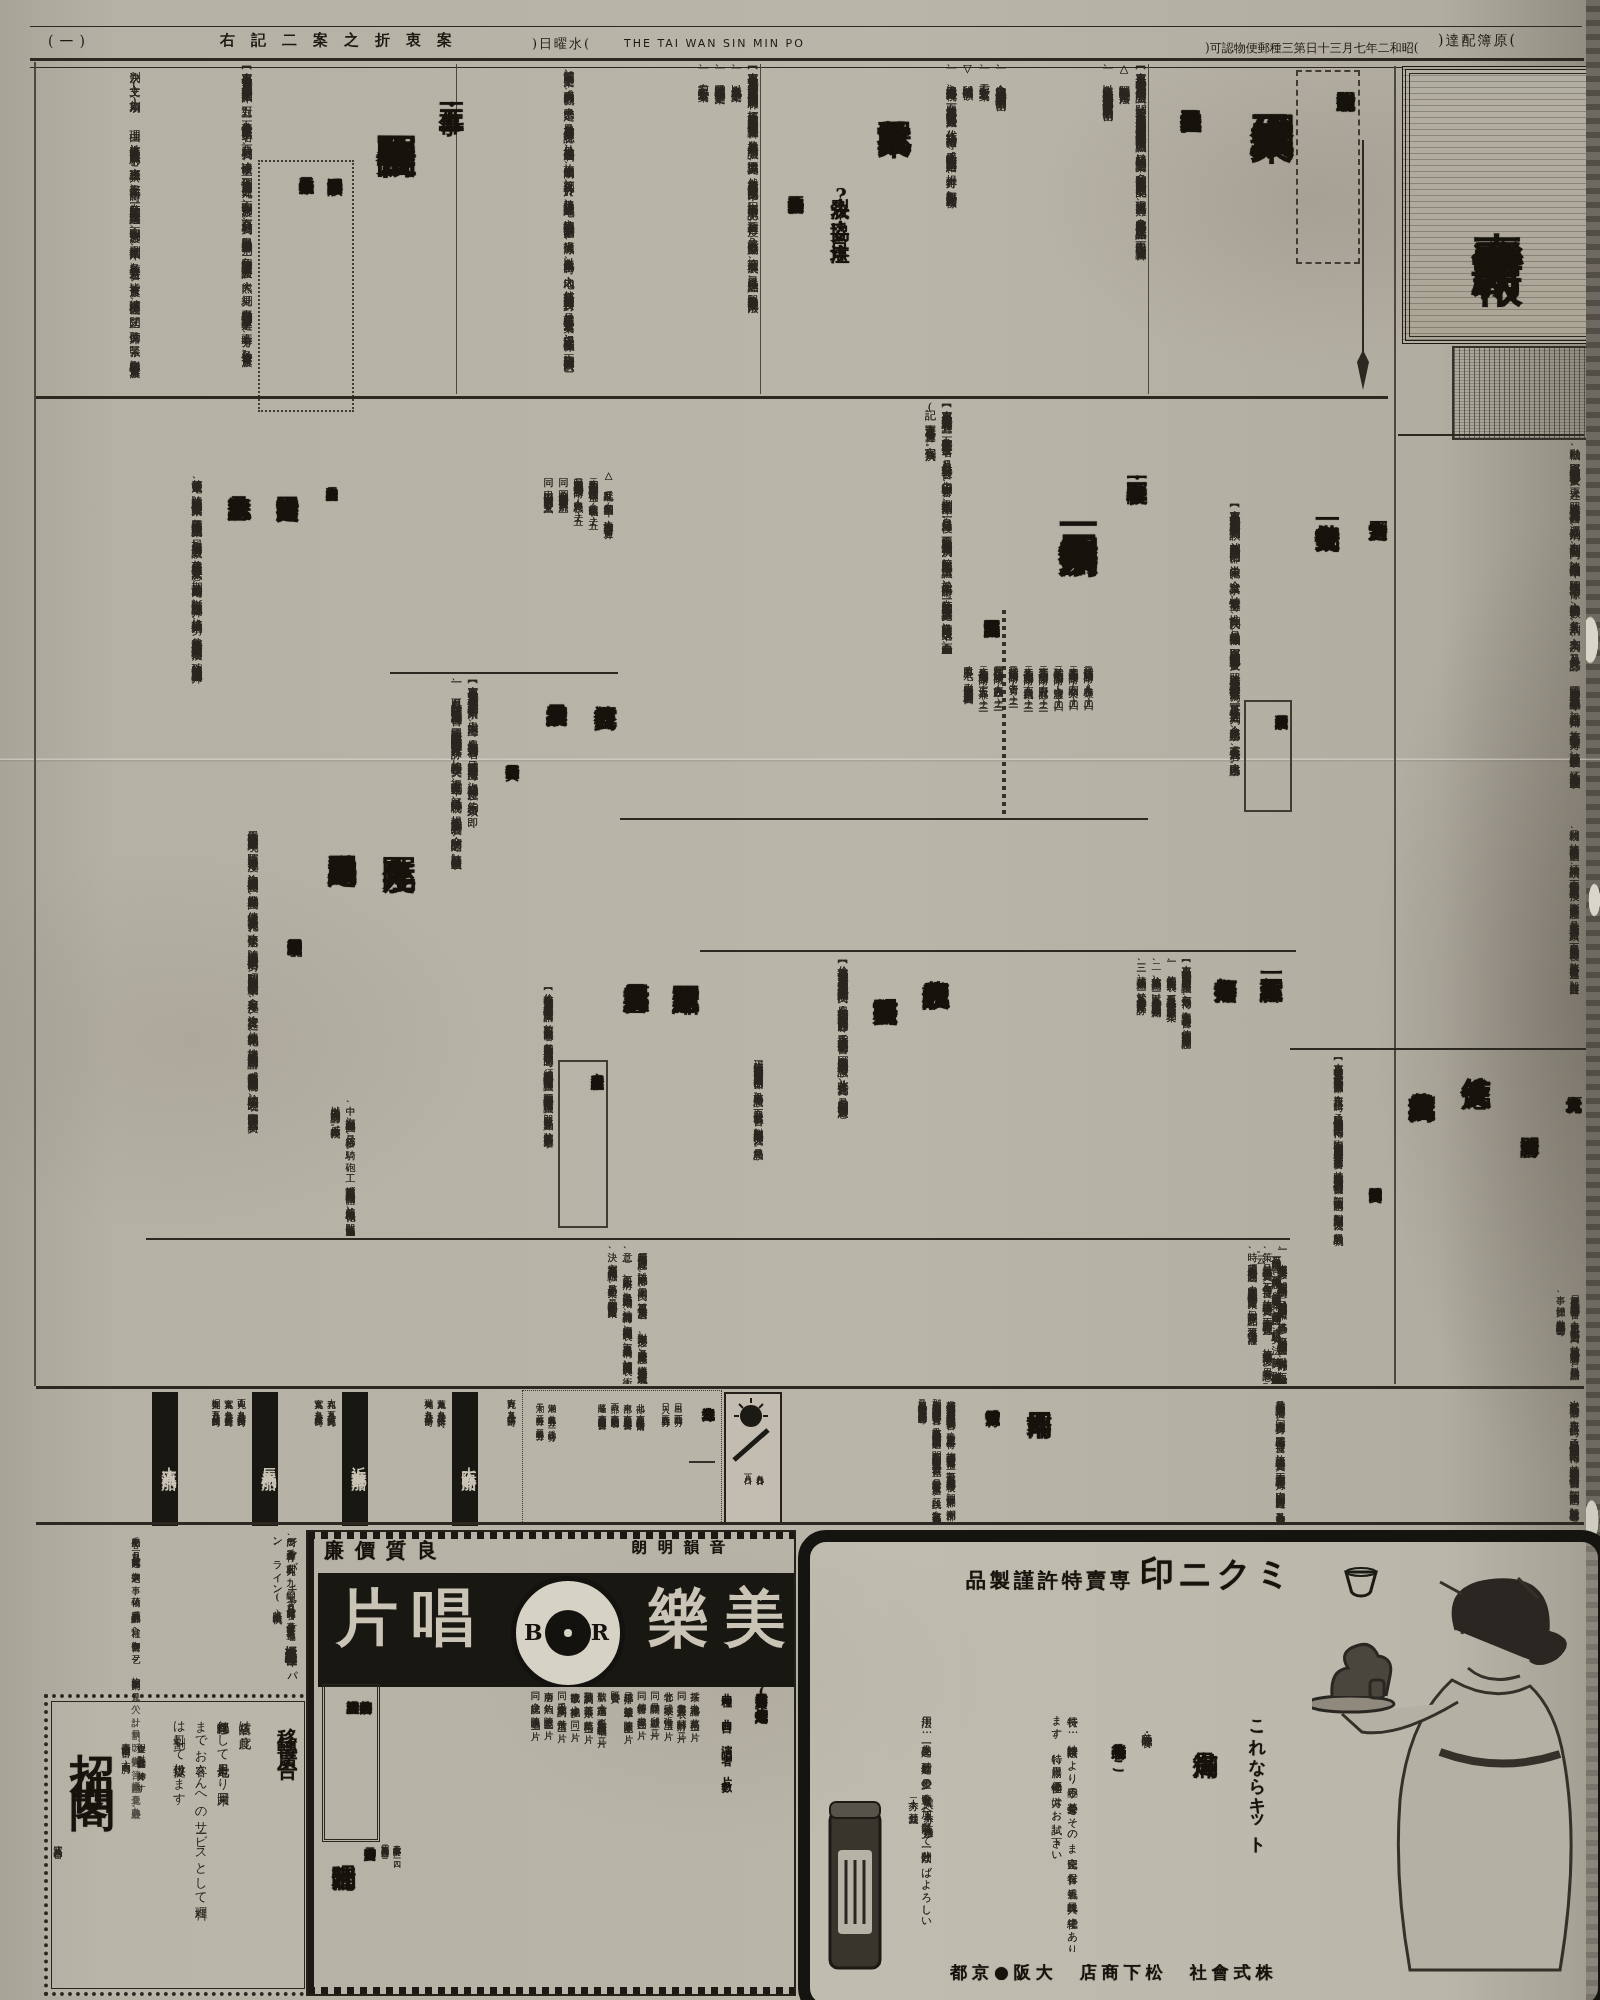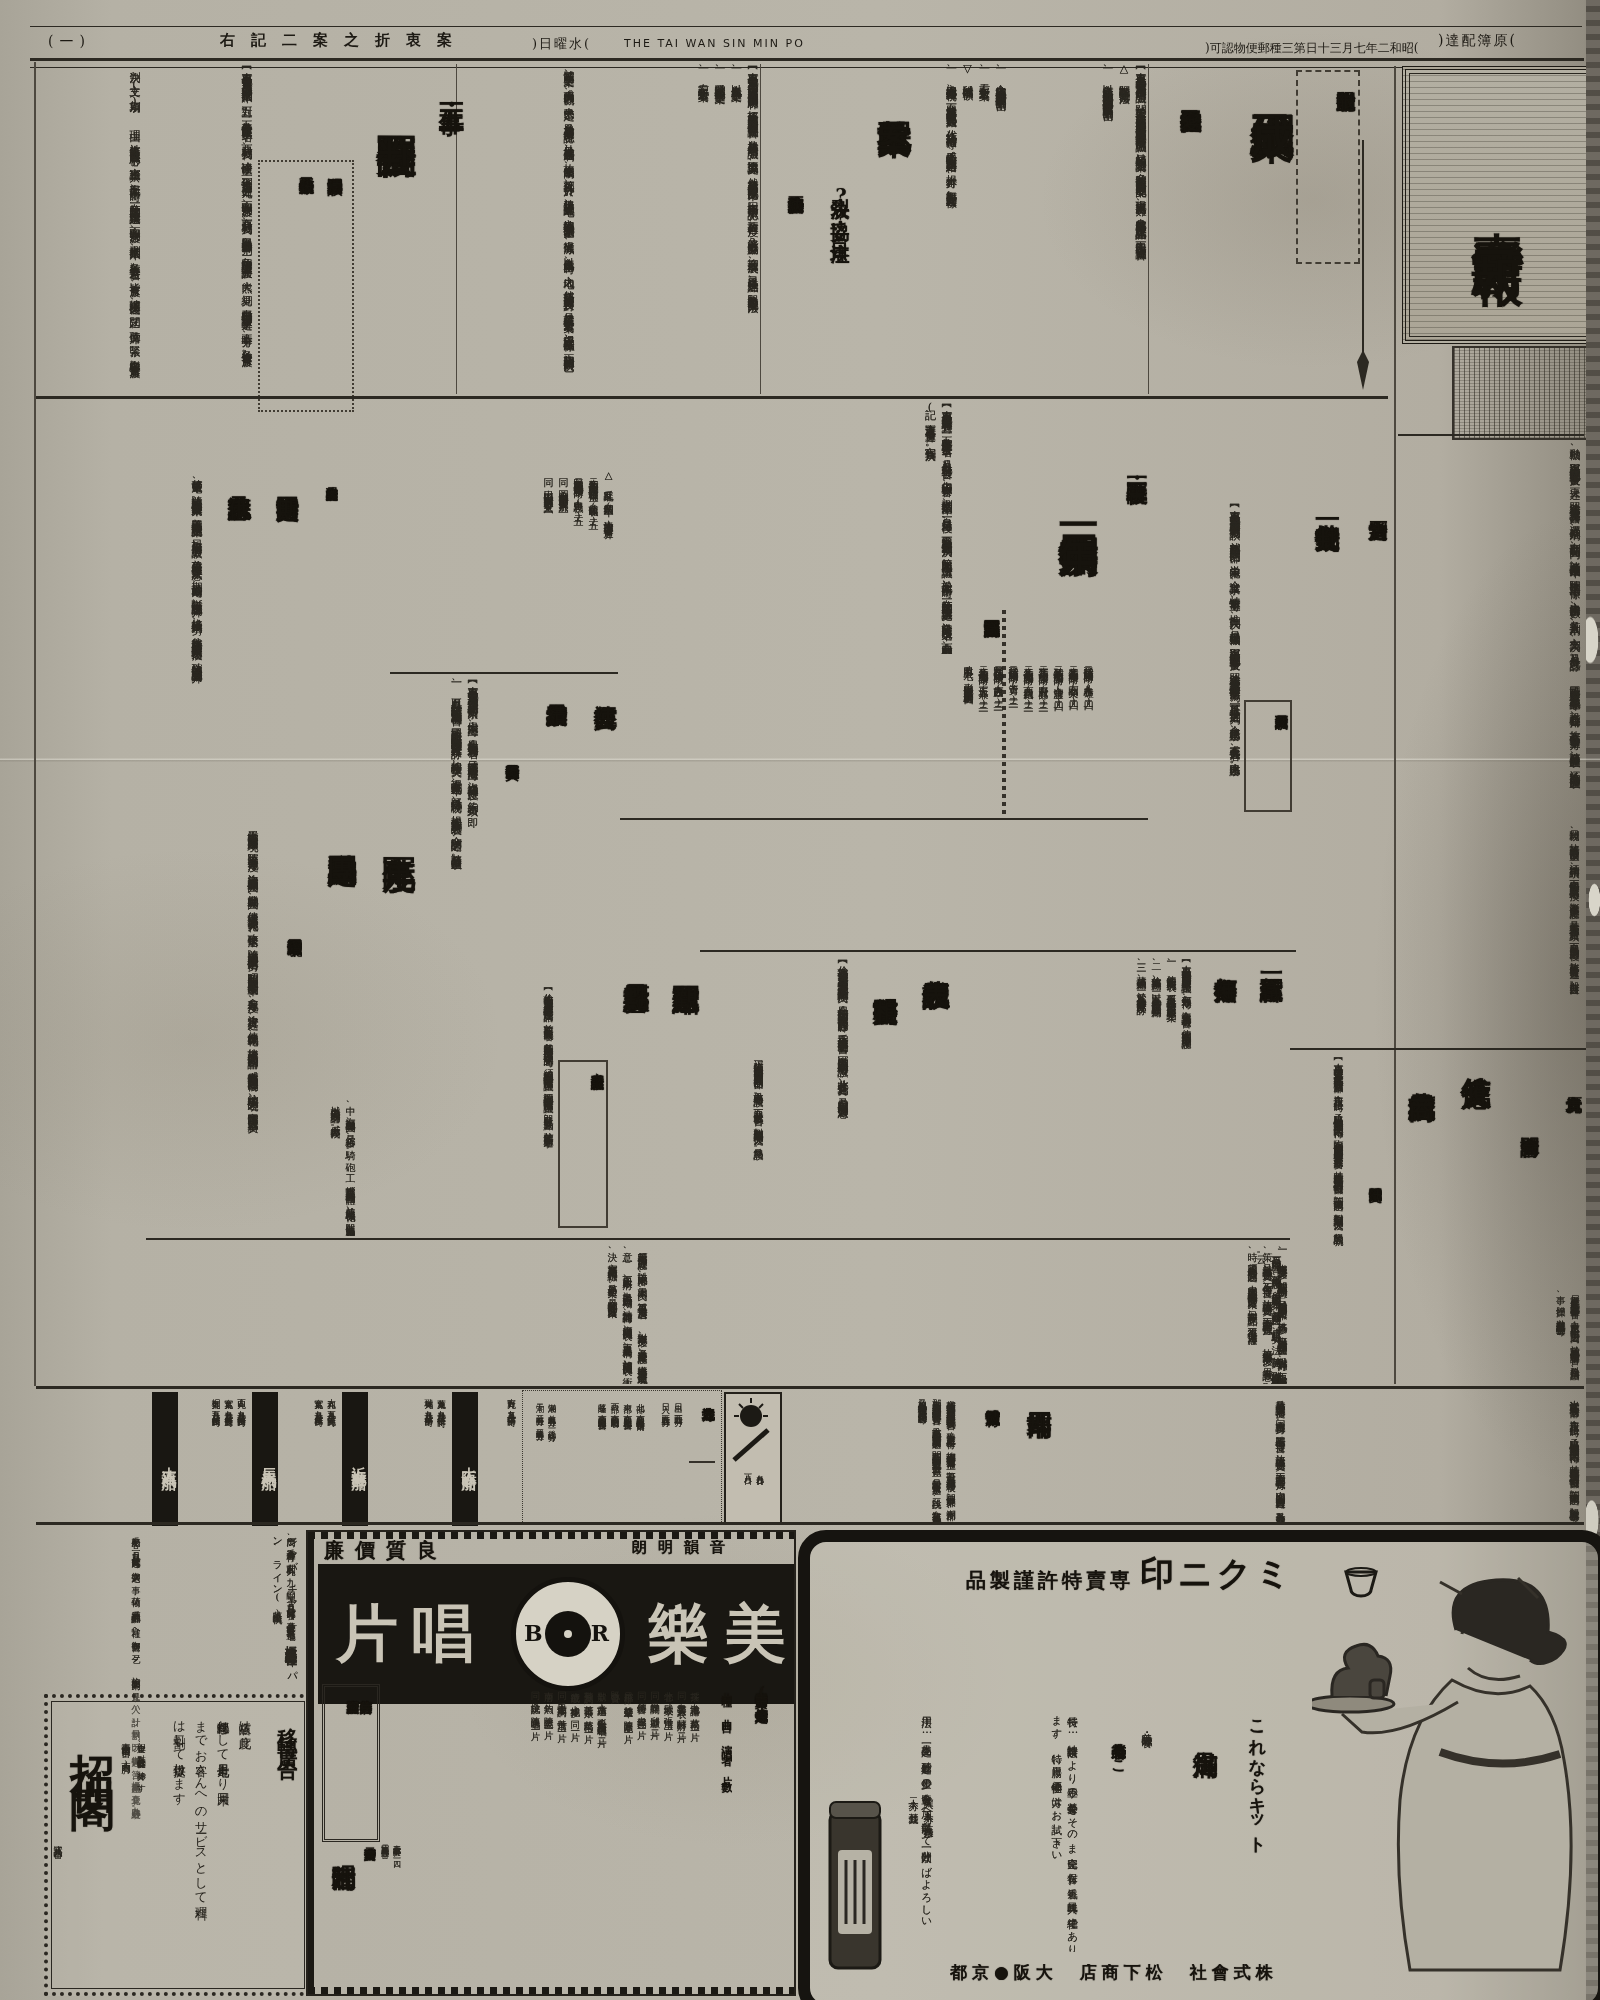--- a/index.html
+++ b/index.html
@@ -258,21 +258,21 @@
     <div class="abs v hd" style="right:192px;top:20px;width:54px;height:232px;font-size:44px;letter-spacing:18px">招仙閣</div>
     <div class="abs v bt" style="right:244px;top:140px;width:14px;height:132px;font-size:9px">電話八八〇番</div>
   </div>
 
   <div class="abs" style="left:306px;top:1530px;width:486px;height:462px;border:2px solid #24211b">
     <div class="abs deco" style="left:0;top:0;width:100%;height:7px"></div>
     <div class="abs deco" style="left:0;bottom:0;width:100%;height:7px"></div>
     <div class="abs deco" style="left:0;top:0;width:6px;height:100%"></div>
     <div class="abs hd" style="right:12px;top:8px;width:150px;height:22px;font-size:15px;letter-spacing:11px">朗明韻音</div>
     <div class="abs hd" style="left:16px;top:8px;width:150px;height:22px;font-size:20px;letter-spacing:11px">廉價質良</div>
-    <div class="abs banner" style="left:10px;top:32px;width:464px;height:108px;display:flex;align-items:center;justify-content:space-between;padding:16px 18px">
+    <div class="abs banner" style="left:10px;top:41px;width:464px;height:108px;display:flex;justify-content:space-between;padding:3px 18px">
       <span style="font-size:62px;letter-spacing:14px">片唱</span>
       <span class="logo-circ">
           <span class="logo-b">B</span>
           <span class="logo-disc"></span>
           <span class="logo-r">R</span>
         </span>
       <span style="font-size:62px;letter-spacing:14px">樂美</span>
     </div>
     <div class="abs v hd" style="right:26px;top:152px;width:32px;height:250px;font-size:13px">第二回發賣(每片定價九拾錢)</div>
     <div class="abs v hd" style="right:62px;top:152px;width:24px;height:250px;font-size:11px;letter-spacing:5px">曲種　曲目　演唱者　片數</div>

